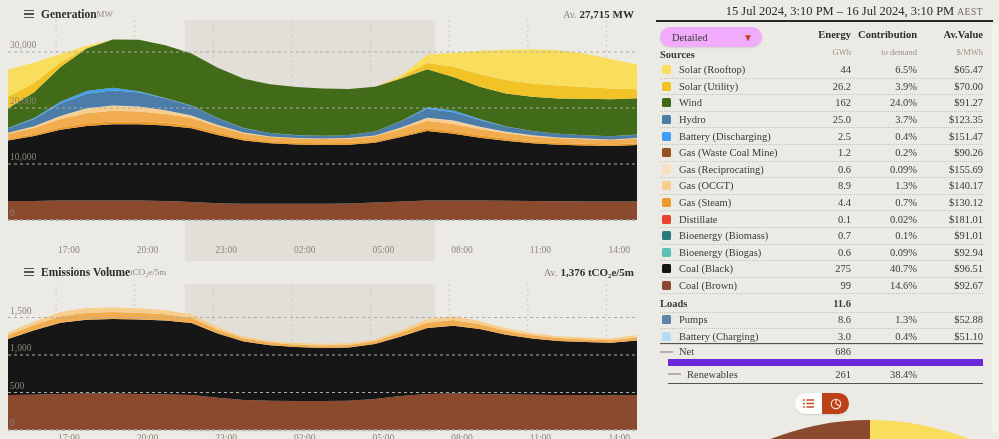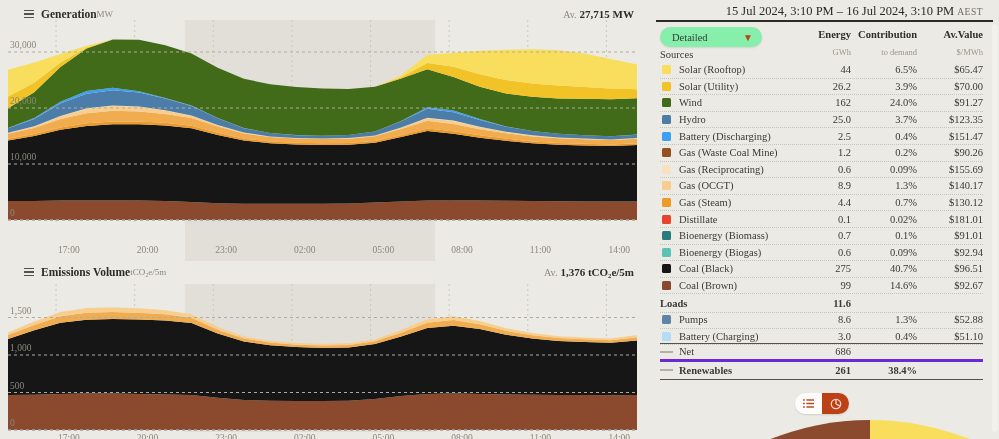--- a/index.html
+++ b/index.html
@@ -26,42 +26,42 @@
   
   .rpanel{position:absolute;left:656px;top:0;width:343px;height:439px}
   .daterow{position:absolute;top:4px;right:16px;font-size:12.5px;color:#2b2a27;white-space:nowrap}
   .daterow .tz{font-size:9.5px;color:#6f6b63;letter-spacing:.5px;margin-left:3px}
   .toprule{position:absolute;top:20px;left:0;right:6px;border-top:2px solid #2b2a27}
   .rcontent{position:absolute;left:4px;right:16px;top:0}
   .thead{position:absolute;top:25px;left:0;right:0;display:grid;grid-template-columns:1fr 60px 66px 66px}
   .colh{text-align:right;line-height:1.05}
   .colh .cl{font-weight:bold;font-size:10.5px;color:#2e2d2a}
   .colh .cs{font-size:8.5px;color:#9b968c}
-  .dropdown{position:absolute;top:27px;left:0;width:102px;height:20px;background:#86efac;border:0;
+  .dropdown{position:absolute;top:27px;left:0;width:102px;height:20px;background:#f0abfc;border:0;
     border-radius:10px;box-shadow:0 1px 2px rgba(0,0,0,.10);display:flex;align-items:center;
     justify-content:space-between;padding:0 9px 0 12px;font-size:10.5px;color:#3a3935;cursor:pointer;
     font-family:inherit}
   .dropdown .chev{color:#bd4117;font-size:10px;font-weight:bold}
-  .sect{position:absolute;left:0;right:0;font-weight:normal;font-size:10.5px}
+  .sect{position:absolute;left:0;right:0;font-weight:bold;font-size:10.5px}
   #sources-label{top:49px}
   .rows{position:absolute;left:0;right:0}
   #sources-rows{top:62px}
   .trow{height:15.6px;display:grid;grid-template-columns:1fr 60px 66px 66px;align-items:center;
         border-bottom:1px dotted #c8c3b9;font-size:10.5px}
   .trow .lab{display:flex;align-items:center;min-width:0;white-space:nowrap}
   .swatch{width:9px;height:9px;border-radius:1.5px;margin:0 8px 0 2px;flex:0 0 9px}
   .dash{width:13px;height:2px;background:#b4b0a8;margin:0 6px 0 0;flex:0 0 13px}
   .num{text-align:right}
   .hrow{height:15.6px;display:grid;grid-template-columns:1fr 60px 66px 66px;align-items:center;
         font-weight:bold;font-size:10.5px;border-bottom:1px dotted #c8c3b9}
   #loads-header{position:absolute;top:296px;left:0;right:0}
   #loads-rows{top:312px}
   #net-row{position:absolute;top:343px;left:0;right:0;border-top:1px solid #55524c;border-bottom:0;font-weight:normal}
-  #renew-row{position:absolute;top:359px;left:0;right:0;border-top:3px solid #6d28d9;
-             border-bottom:1px solid #55524c;font-weight:bold;height:16.5px}
+  #renew-row{position:absolute;top:359px;left:8px;right:0;border-top:7px solid #6d28d9;
+             border-bottom:1px solid #55524c;font-weight:normal;height:16.5px}
   
   .viewtoggle{position:absolute;top:393px;left:135px;width:54px;height:21px;border-radius:11px;
       display:flex;overflow:hidden;box-shadow:0 1px 2px rgba(0,0,0,.12)}
   .viewtoggle .seg{flex:1;display:flex;align-items:center;justify-content:center;cursor:pointer}
   .seg.list{background:#fdfcfa}
   .seg.pie{background:#bd4117}
   .bigpie{position:absolute;left:600px;top:420px;width:540px;height:540px;border-radius:50%}
   .scrolltrack{position:absolute;right:1px;top:24px;width:6px;height:408px;background:#f3f1ec;border-radius:3px}
 </style>
 </head>

